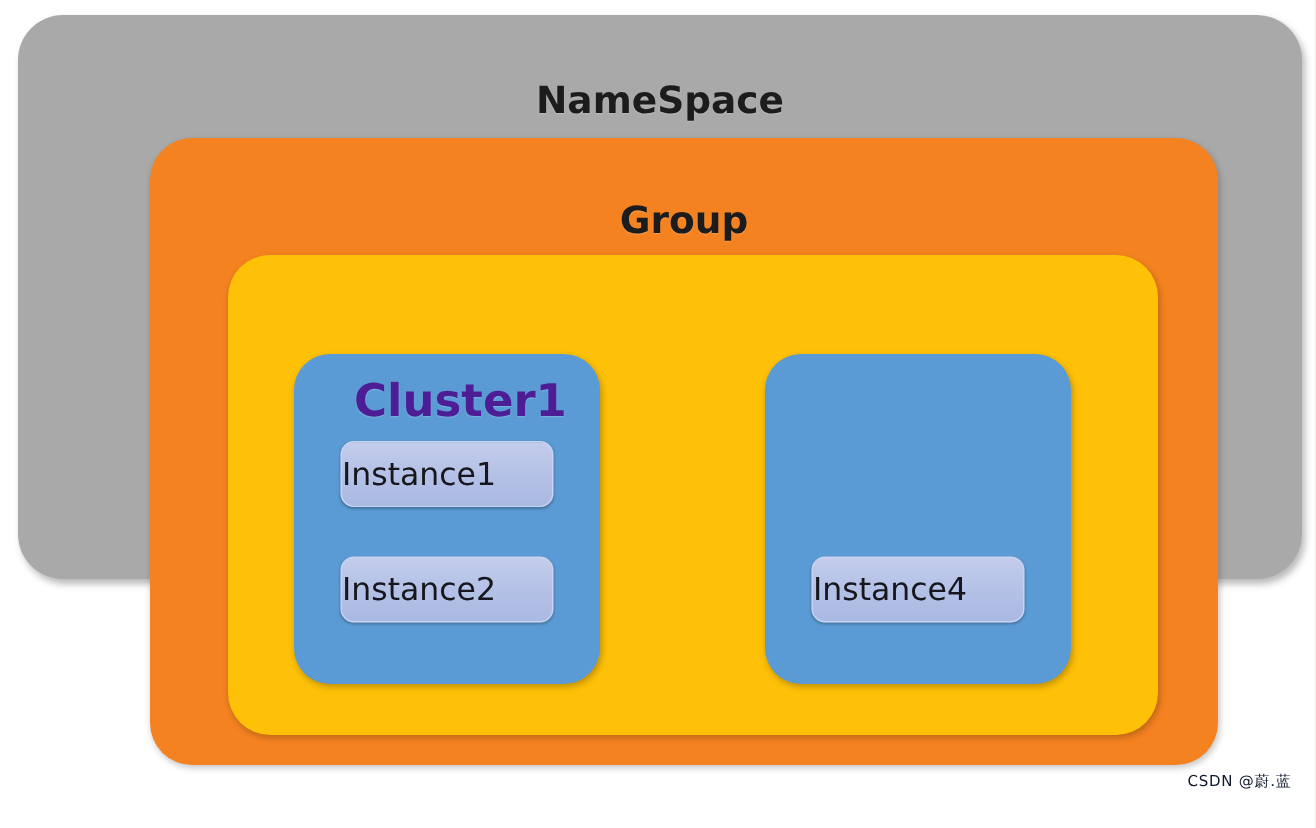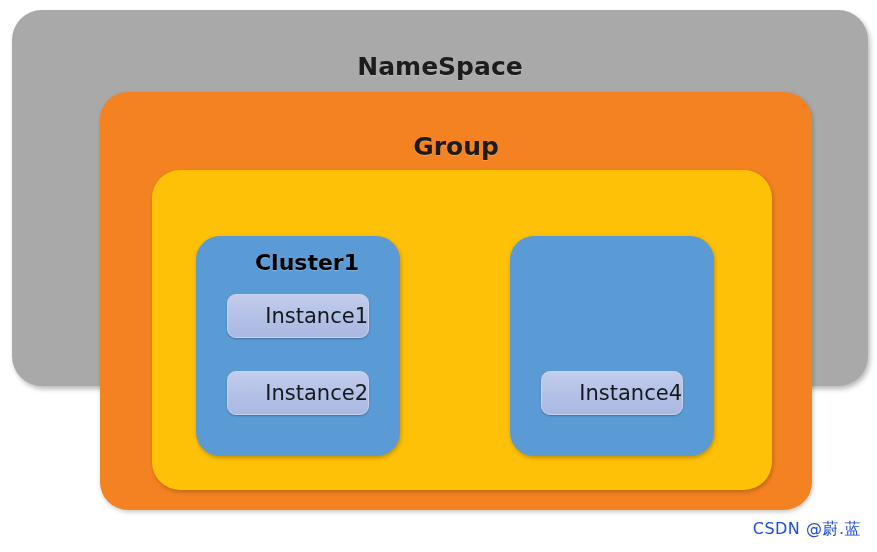--- a/index.html
+++ b/index.html
@@ -72,53 +72,53 @@
     right: 0;
     text-align: center;
     color: #1c1c1c;
     font-weight: 600;
     text-shadow: 0 1px 1px rgba(255,255,255,0.22);
     white-space: nowrap;
   }
   .title-namespace { top: 42px; font-size: 25px; }
   .title-group     { top: 40px; font-size: 25px; }
   .title-service   { top: 38px; font-size: 23px; }
-  .title-cluster   { top: 14px; font-size: 22px; color: #000000; margin-left: 18px; }
+  .title-cluster   { top: 14px; font-size: 30px; color: #4c1d95; margin-left: 18px; }
 
   
   .instance-chip {
     position: absolute;
     left: 31px;
     width: 142px;
     height: 44px;
     border-radius: 9px;
     background: linear-gradient(to bottom, #c3cdeb 0%, #b3c0e6 55%, #aab9e2 100%);
     border: 1px solid #c9d2ef;
     box-shadow: 0 1px 2px rgba(0,0,0,0.28);
     display: flex;
     align-items: center;
-    justify-content: flex-end;
+    justify-content: flex-start;
     box-sizing: border-box;
   }
   .instance-chip .chip-label {
     font-size: 21px;
     color: #15171c;
     font-weight: 500;
     white-space: nowrap;
   }
   .instance-a { top: 58px; }
   .instance-b { top: 135px; }
 
   
   .watermark {
     position: absolute;
     right: 16px;
-    bottom: 12px;
-    font-size: 16px;
-    color: #1d4ed8;
+    bottom: 24px;
+    font-size: 10px;
+    color: #0f172a;
     letter-spacing: 0.5px;
     white-space: nowrap;
     text-shadow: 0 1px 0 rgba(255,255,255,0.25);
   }
 </style>
 </head>
 <body>
 
 <div id="canvas">
 

